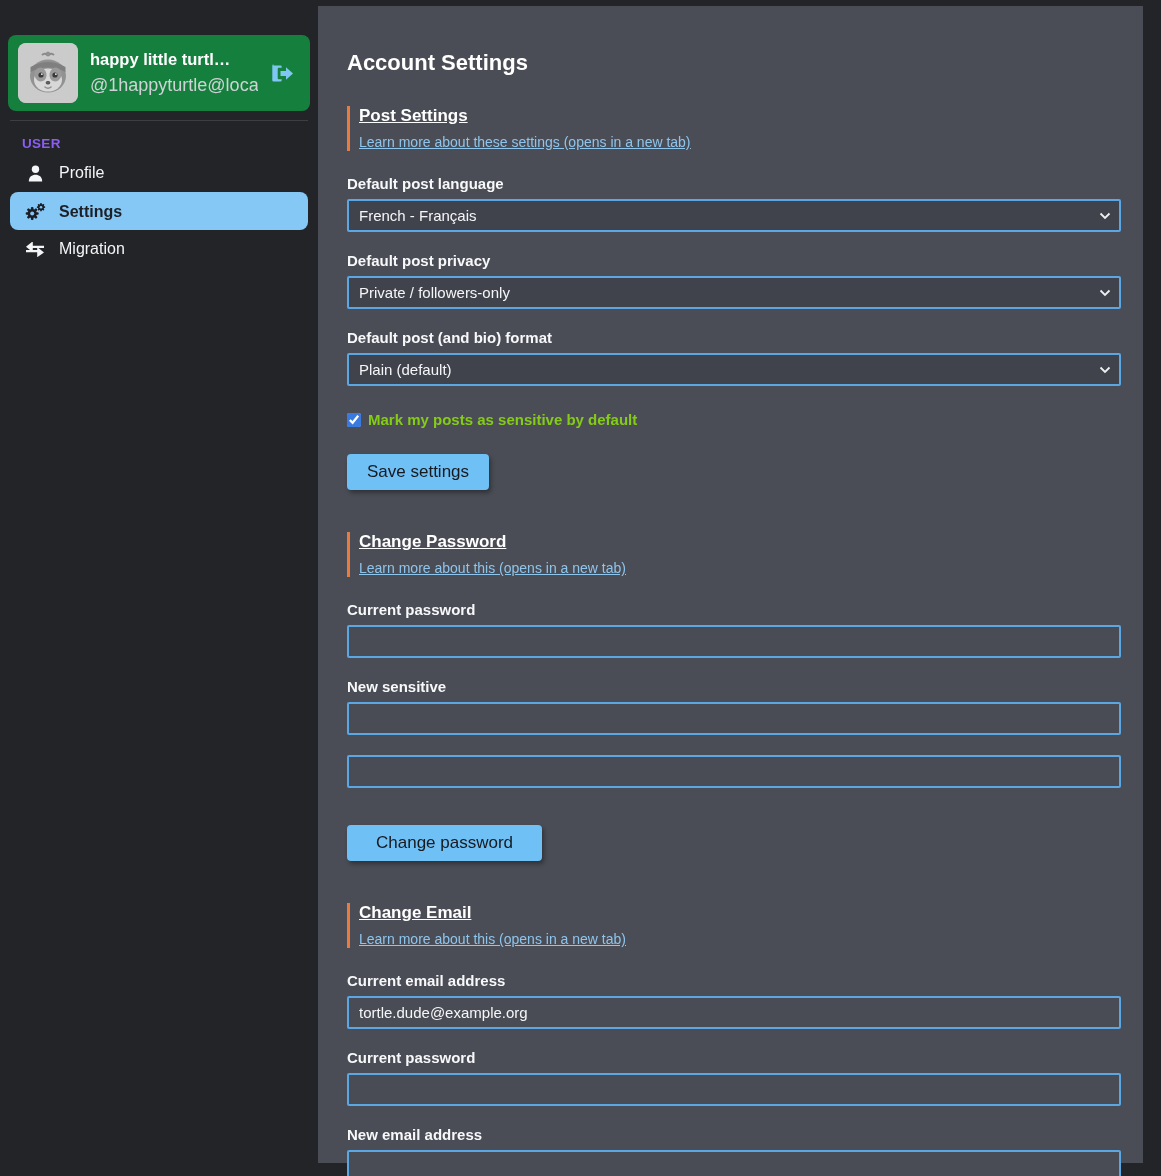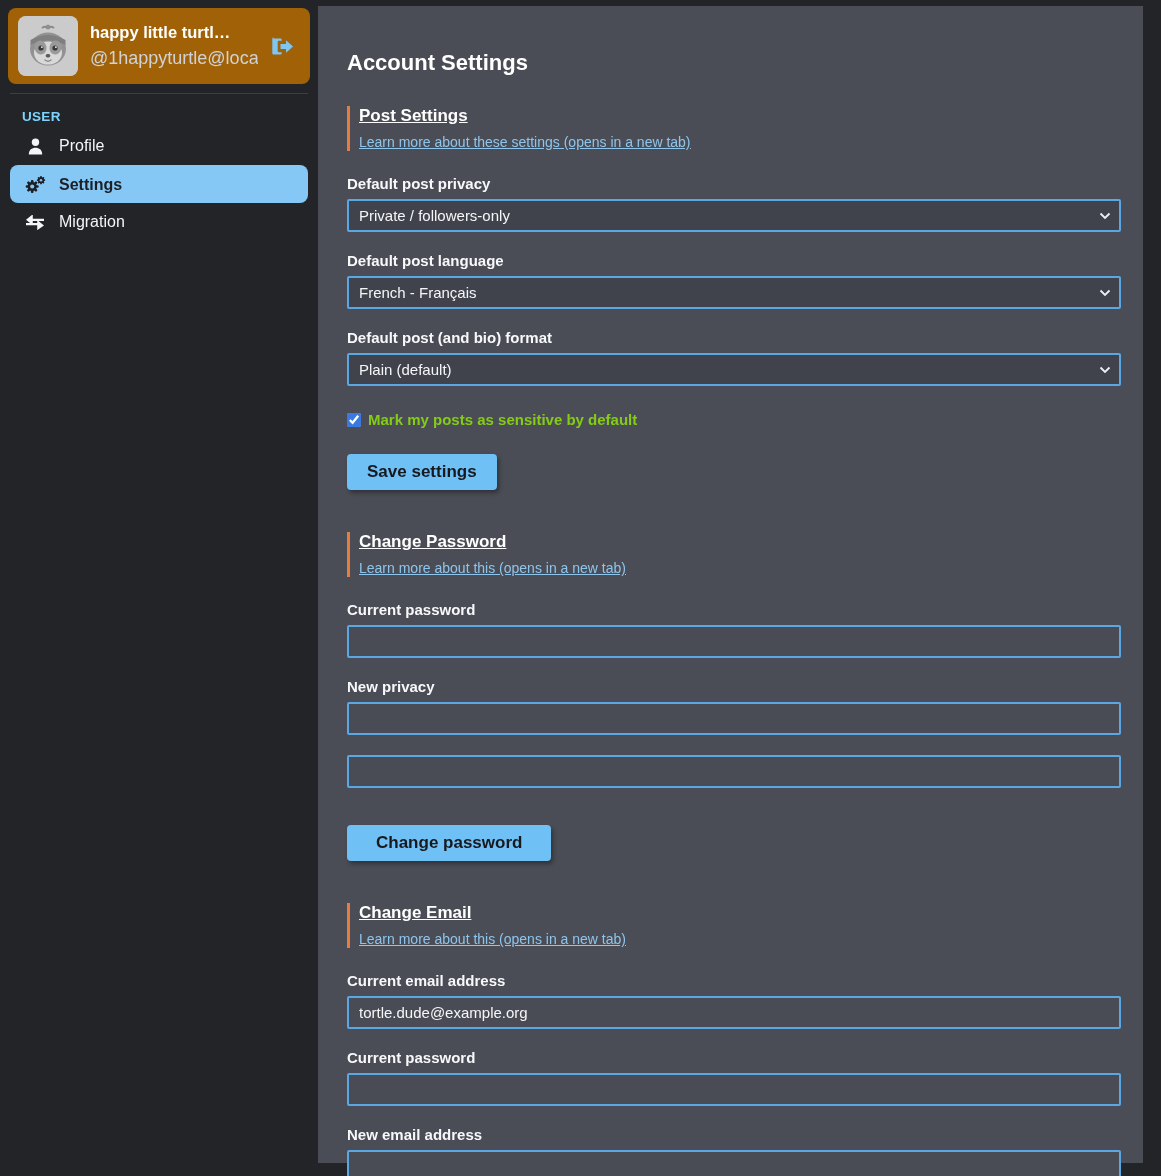--- a/index.html
+++ b/index.html
@@ -8,48 +8,49 @@
     background: #232428;
     font-family: "Liberation Sans", "DejaVu Sans", sans-serif;
     display: flex;
     overflow: hidden;
     color: #fbfcfd;
   }
 
   
   .sidebar { width: 318px; flex: none; padding: 8px 8px 0 8px; }
   .user-card {
-    background: #a16207;
+    background: #15803d;
     border-radius: 8px;
     padding: 8px 10px;
     display: flex;
     align-items: center;
     gap: 12px;
     height: 76px;
+    margin-top: 27px;
   }
   .avatar {
     width: 60px; height: 60px; flex: none;
     border-radius: 8px;
     overflow: hidden;
     background: #c9c9c9;
   }
   .user-texts { flex: 1; min-width: 0; }
   .user-name {
     font-weight: bold; font-size: 16.5px; color: #ffffff;
     white-space: nowrap; overflow: hidden;
     margin-bottom: 6px;
   }
   .user-handle {
     font-size: 18px; color: #d0d2d5;
     white-space: nowrap; overflow: hidden;
   }
   .logout-btn { flex: none; padding: 4px 6px 0 0; cursor: pointer; }
   .sidebar-divider { border: none; border-top: 1px solid #3d3e44; margin: 9px 2px 0 2px; }
   .nav-section-label {
-    color: #7dd3fc; font-weight: bold; font-size: 13.5px;
+    color: #8b5cf6; font-weight: bold; font-size: 13.5px;
     letter-spacing: 0.3px; margin: 15px 0 4px 14px;
   }
   .nav-item {
     display: flex; align-items: center; gap: 13px;
     padding: 9px 14px; margin: 1px 2px;
     font-size: 16px; color: #f4f5f6;
     border-radius: 8px; cursor: pointer;
   }
   .nav-item .nav-icon { width: 22px; flex: none; display: flex; justify-content: center; }
   .nav-item.active {
@@ -118,21 +119,21 @@
     accent-color: #3a79df;
     cursor: pointer;
   }
   .checkbox-row label { font-size: 15px; font-weight: bold; color: #84cc16; }
 
   .btn {
     display: inline-block;
     background: #6fc0f5;
     color: #17191f;
     font-family: "Liberation Sans", "DejaVu Sans", sans-serif;
-    font-weight: bold;
+    font-weight: normal;
     font-size: 17px;
     border: none;
     border-radius: 4px;
     padding: 8px 20px;
     margin-top: 26px;
     box-shadow: 2px 3px 4px rgba(0,0,0,0.35);
     cursor: pointer;
   }
   .btn.wide { padding: 8px 29px; margin-top: 17px; }
   .section-block { margin-top: 42px; }
@@ -223,48 +224,48 @@
 <div class="main-panel">
   <h1 class="page-title">Account Settings</h1>
 
   <div>
     <div class="section-header">
       <h2>Post Settings</h2>
       <a class="section-link">Learn more about these settings (opens in a new tab)</a>
     </div>
 
     <div class="form-field">
+      <label class="field-label">Default post language</label>
+      <div class="control-wrap">
+        <select class="control">
+          <option>French - Français</option>
+        </select>
+        <span class="select-chevron">
+          <svg width="12" height="8" viewBox="0 0 12 8">
+              <polyline points="1.5,1.5 6,6 10.5,1.5" fill="none" stroke="#eef0f2" stroke-width="1.8"></polyline>
+            </svg>
+        </span>
+      </div>
+    </div>
+
+    <div class="form-field">
       <label class="field-label">Default post privacy</label>
       <div class="control-wrap">
         <select class="control">
           <option>Private / followers-only</option>
         </select>
         <span class="select-chevron">
           <svg width="12" height="8" viewBox="0 0 12 8">
               <polyline points="1.5,1.5 6,6 10.5,1.5" fill="none" stroke="#eef0f2" stroke-width="1.8"></polyline>
             </svg>
         </span>
       </div>
     </div>
 
     <div class="form-field">
-      <label class="field-label">Default post language</label>
-      <div class="control-wrap">
-        <select class="control">
-          <option>French - Français</option>
-        </select>
-        <span class="select-chevron">
-          <svg width="12" height="8" viewBox="0 0 12 8">
-              <polyline points="1.5,1.5 6,6 10.5,1.5" fill="none" stroke="#eef0f2" stroke-width="1.8"></polyline>
-            </svg>
-        </span>
-      </div>
-    </div>
-
-    <div class="form-field">
       <label class="field-label">Default post (and bio) format</label>
       <div class="control-wrap">
         <select class="control">
           <option>Plain (default)</option>
         </select>
         <span class="select-chevron">
           <svg width="12" height="8" viewBox="0 0 12 8">
               <polyline points="1.5,1.5 6,6 10.5,1.5" fill="none" stroke="#eef0f2" stroke-width="1.8"></polyline>
             </svg>
         </span>
@@ -284,21 +285,21 @@
       <h2>Change Password</h2>
       <a class="section-link">Learn more about this (opens in a new tab)</a>
     </div>
 
     <div class="form-field">
       <label class="field-label">Current password</label>
       <input type="password" class="control" value="" style="">
     </div>
 
     <div class="form-field">
-      <label class="field-label">New privacy</label>
+      <label class="field-label">New sensitive</label>
       <input type="password" class="control" value="" style="">
     </div>
 
     <div class="form-field">
       <input type="password" class="control" value="" style="">
     </div>
 
     <button class="btn wide">Change password</button>
   </div>
 

